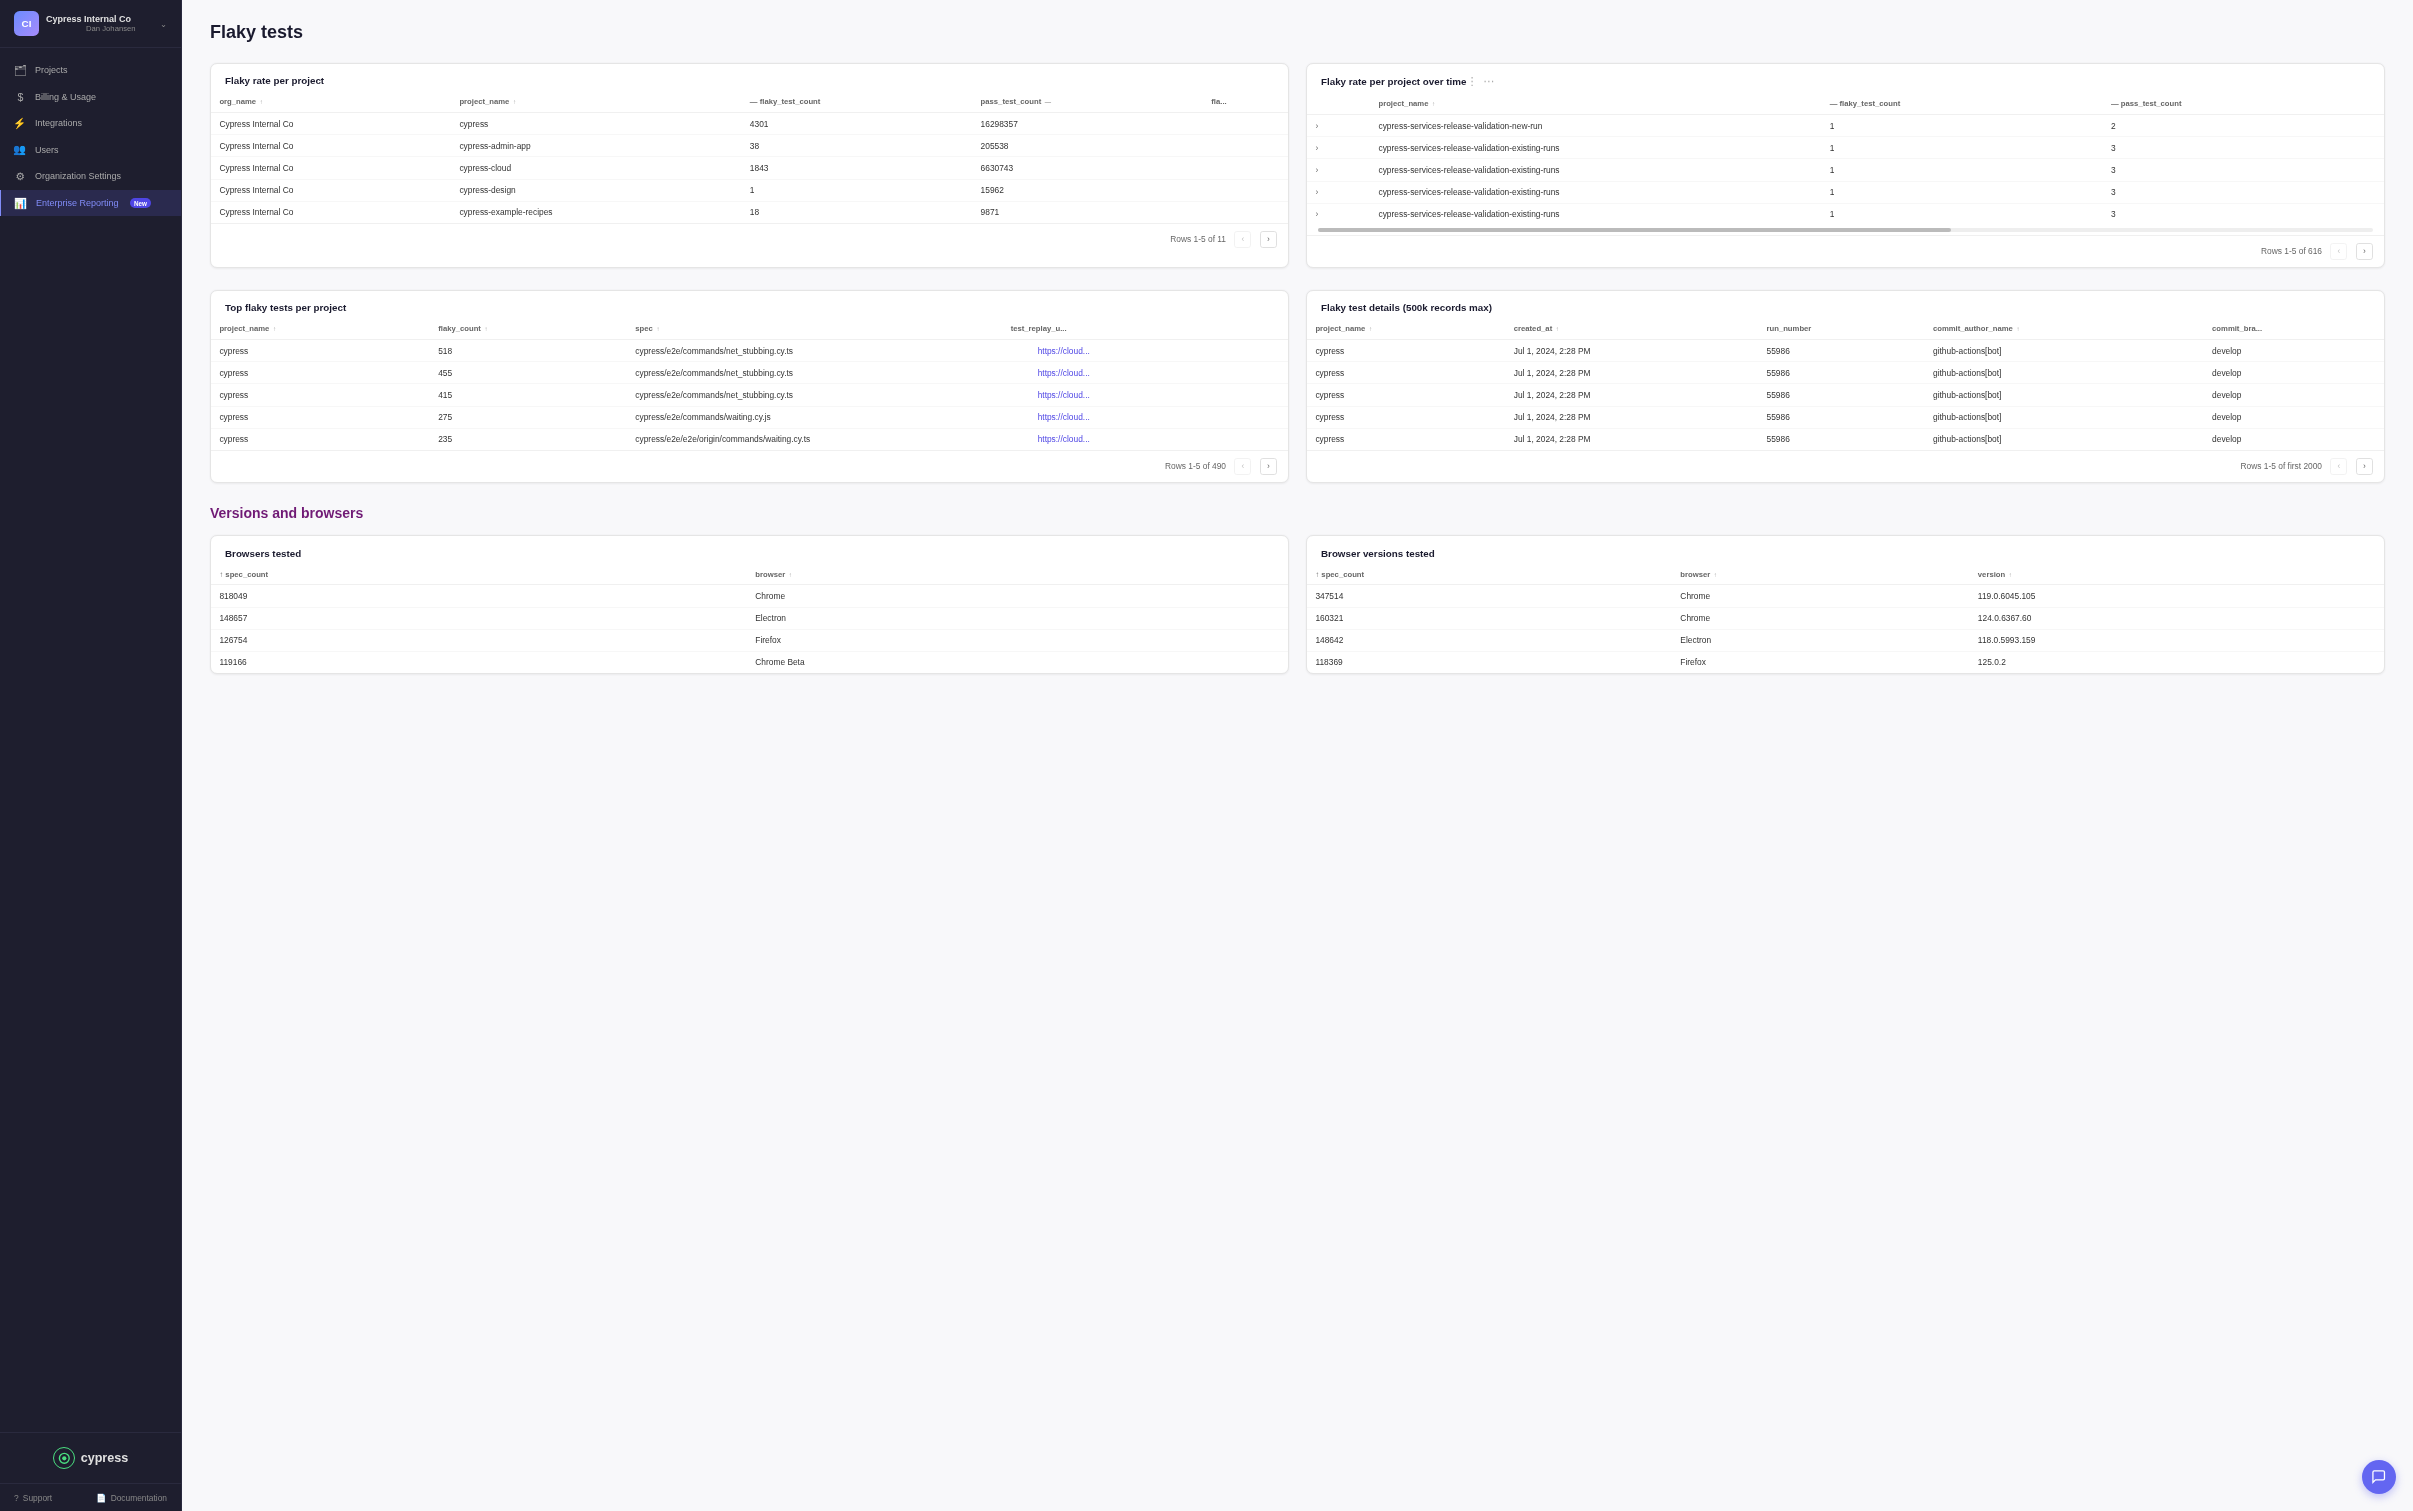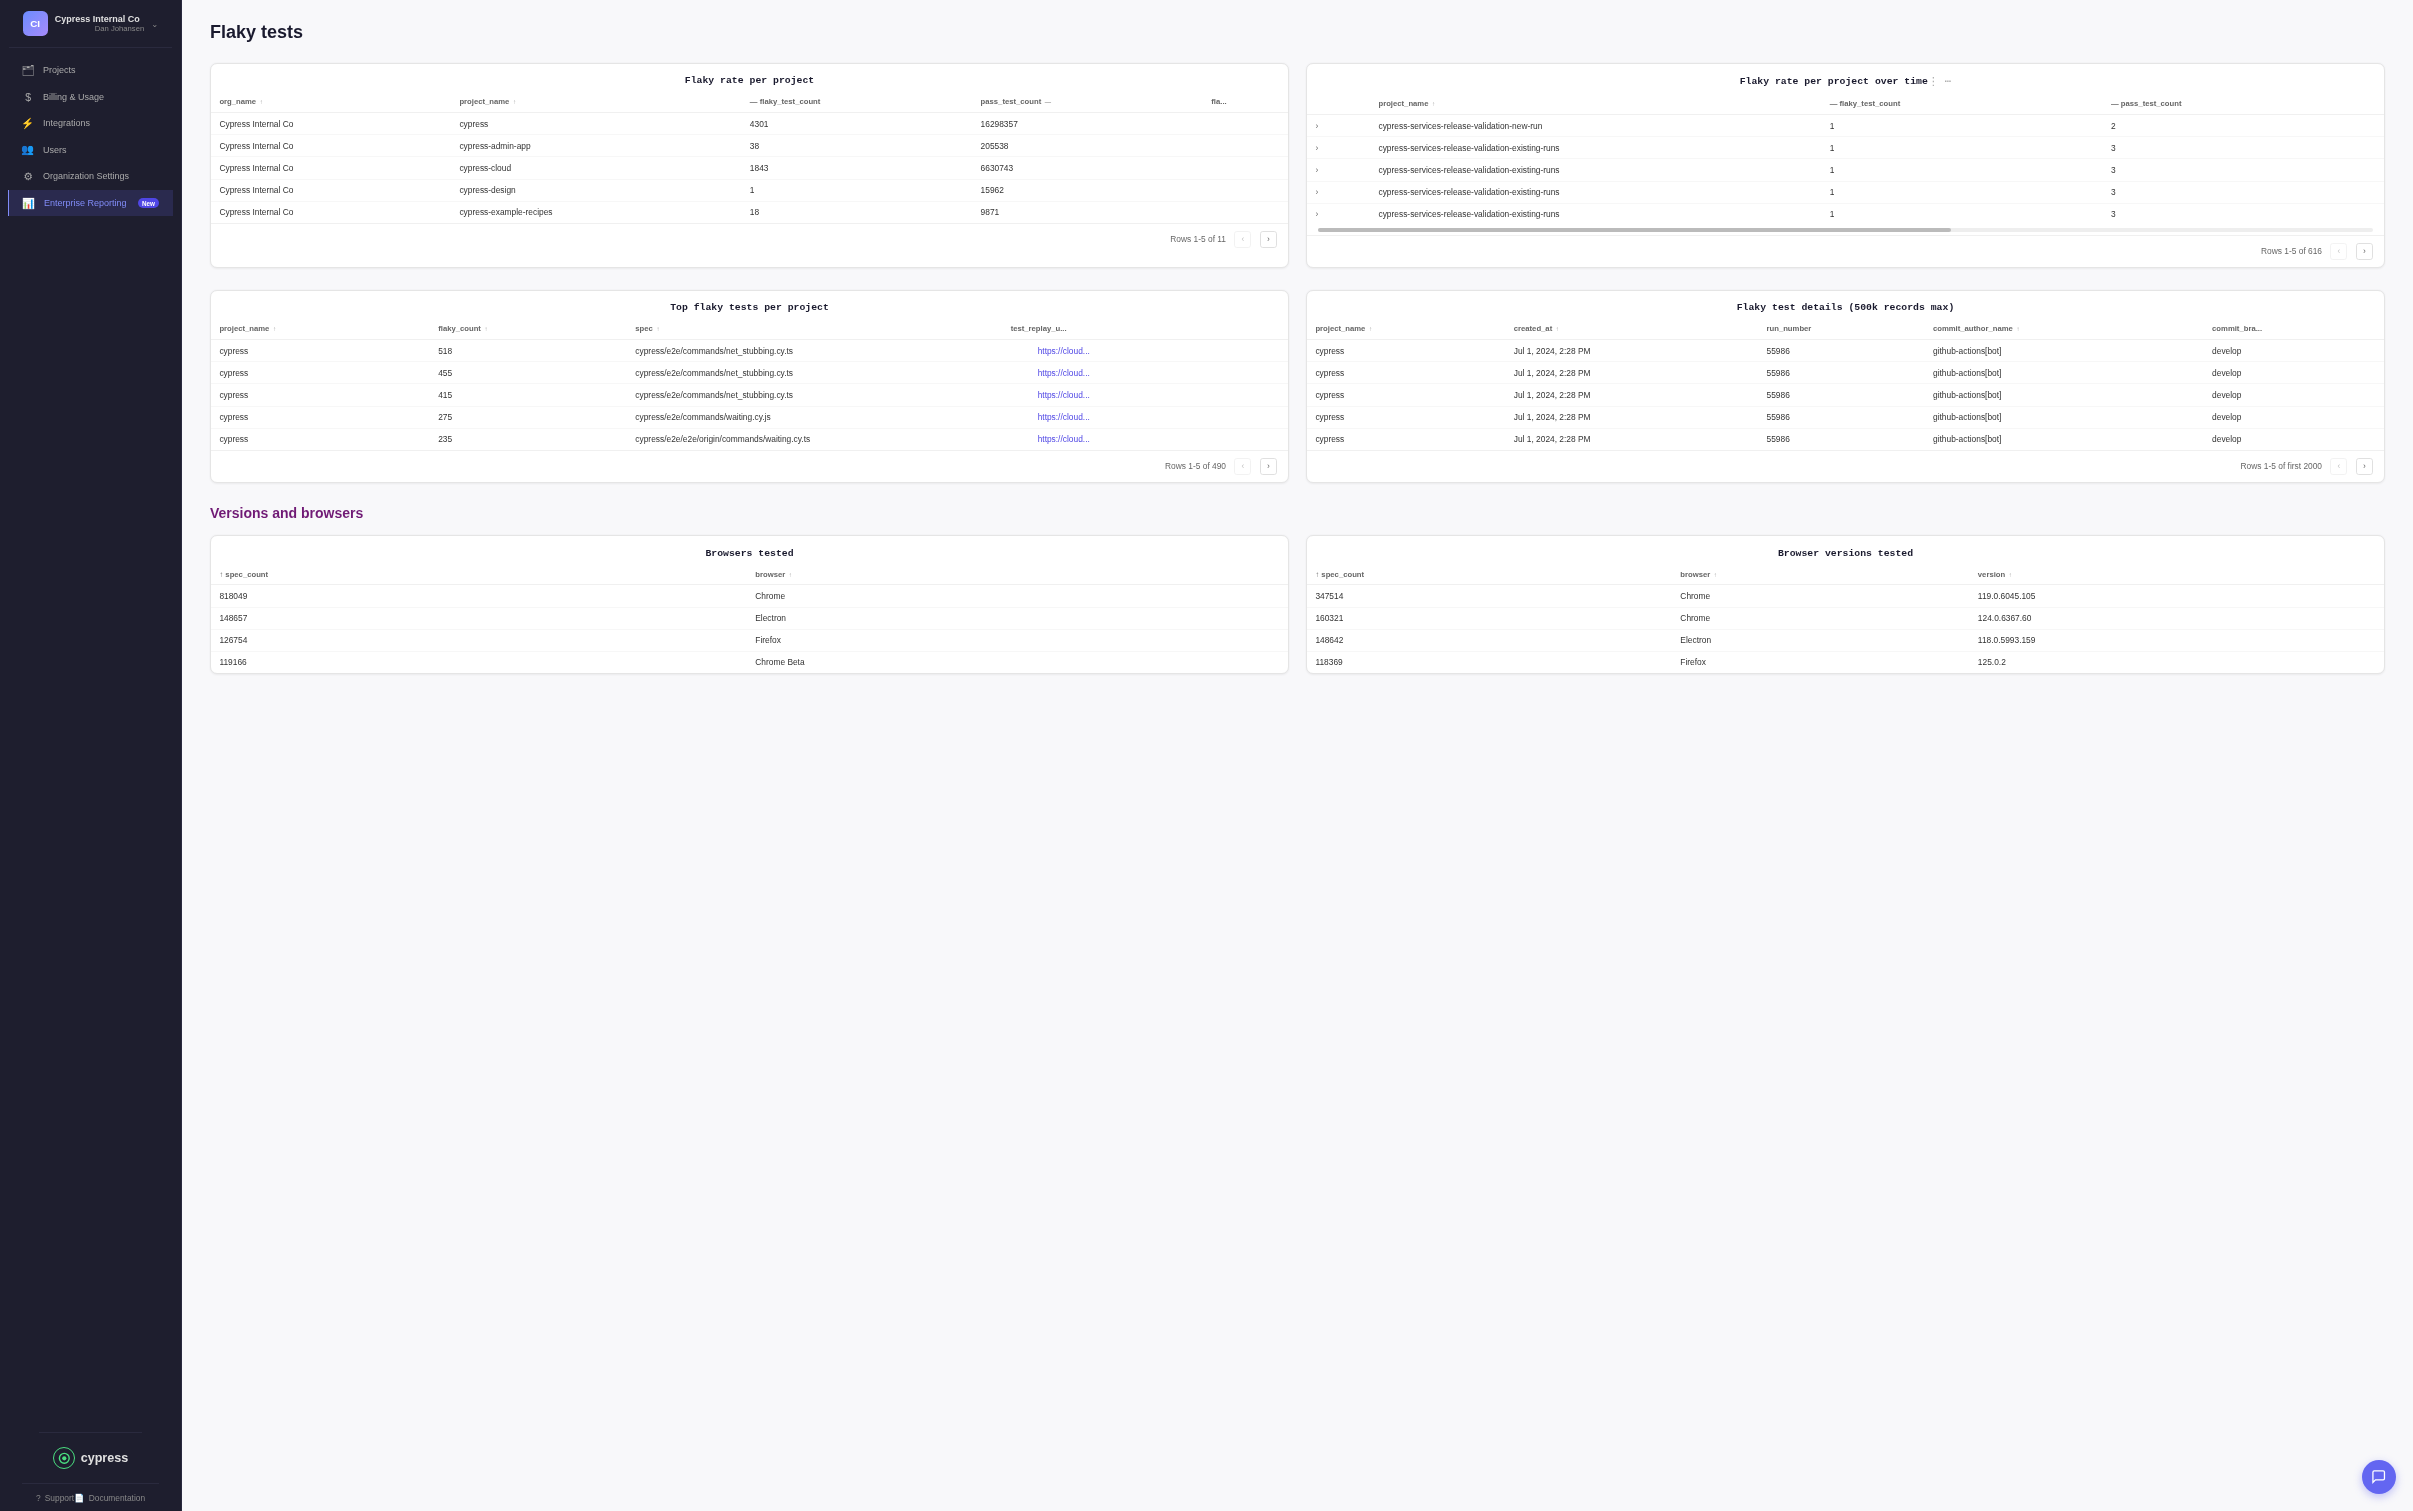--- a/index.html
+++ b/index.html
@@ -1,19 +1,19 @@
 <!DOCTYPE html>
 <html style="font-size:11.2px"><head>
   <meta charset="utf-8">
   <style>
     * { box-sizing: border-box; margin: 0; padding: 0; }
     body { font-family: -apple-system, BlinkMacSystemFont, 'Segoe UI', sans-serif; background: #1a1a2e; color: #e0e0e0; display: flex; height: 100vh; overflow: hidden; font-size: 9px; }
 
     
-    .sidebar { width: 182px; min-width: 182px; background: #1e1e2e; display: flex; flex-direction: column; border-right: 0.7px solid #2a2a3e; align-items: center; }
+    .sidebar { width: 182px; min-width: 182px; background: #1e1e2e; display: flex; flex-direction: column; border-right: 0.7px solid #2a2a3e; }
     .sidebar-header { padding: 11.2px 14px; display: flex; align-items: center; gap: 7px; border-bottom: 0.7px solid #2a2a3e; }
     .org-avatar { width: 25px; height: 25px; background: linear-gradient(135deg, #6b8cff, #a78bfa); border-radius: 5.6px; display: flex; align-items: center; justify-content: center; font-weight: bold; font-size: 9.8px; color: white; }
     .org-info { flex: 1; }
     .org-name { font-size: 9px; font-weight: 600; color: #e0e0e0; }
     .org-user { font-size: 7.7px; color: #888; padding-left: 40px; }
     .chevron-icon { color: #888; font-size: 8.4px; cursor: pointer; }
 
     .sidebar-nav { flex: 1; padding: 8.4px 0; }
     .nav-item { display: flex; align-items: center; gap: 8.4px; padding: 7px 14px; cursor: pointer; color: #aaa; font-size: 9px; border-radius: 0; transition: background 0.15s; }
     .nav-item.active { background: #2a2a4e; color: #818cf8; border-left: 1.4px solid #818cf8; }
@@ -31,21 +31,21 @@
     
     .main { flex: 1; overflow-y: auto; background: #f8f8fa; color: #1a1a2e; }
     .main-content { padding: 22.4px 28px; }
 
     .page-title { font-size: 18px; font-weight: 700; color: #1a1a2e; margin-bottom: 19.6px; }
     .section-title { font-size: 14px; font-weight: 700; color: #701a75; margin-bottom: 14px; }
 
     .tables-grid { display: grid; grid-template-columns: 1fr 1fr; gap: 17px; margin-bottom: 22.4px; }
 
     .table-card { background: white; border-radius: 7px; border: 0.7px solid #e5e5e5; overflow: hidden; box-shadow: 0 0.7px 2.1px rgba(0,0,0,0.06); }
-    .table-card-header { padding: 11.2px 14px 5.6px; display: flex; align-items: center; justify-content: center; font-family: Liberation Mono, monospace; }
+    .table-card-header { padding: 11.2px 14px 5.6px; display: flex; align-items: center; justify-content: flex-start; }
     .table-card-title { font-size: 9.8px; font-weight: 600; color: #1a1a2e; }
     .table-card-actions { display: flex; gap: 5.6px; color: #aaa; cursor: pointer; font-size: 11.2px; }
 
     table { width: 100%; border-collapse: collapse; }
     thead th { padding: 5.6px 8.4px; text-align: left; font-size: 7.7px; font-weight: 600; color: #666; border-bottom: 0.7px solid #f0f0f0; white-space: nowrap; }
     thead th .sort-icon { color: #aaa; margin-left: 1.4px; font-size: 6.3px; }
     tbody td { padding: 5.6px 8.4px; font-size: 8.4px; color: #333; border-bottom: 0.7px solid #f7f7f7; white-space: nowrap; overflow: hidden; text-overflow: ellipsis; max-width: 126px; }
     tbody tr:last-child td { border-bottom: none; }
 
     .expand-icon { color: #666; cursor: pointer; font-size: 8.4px; }

